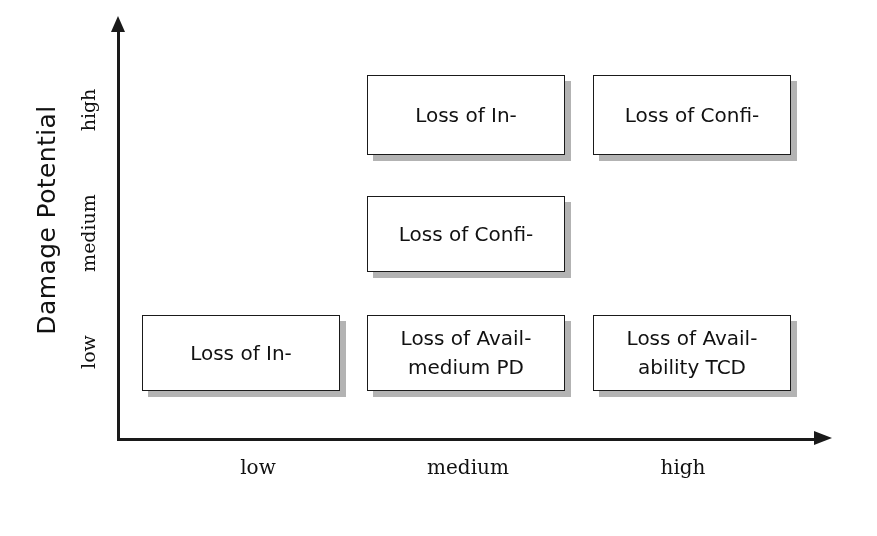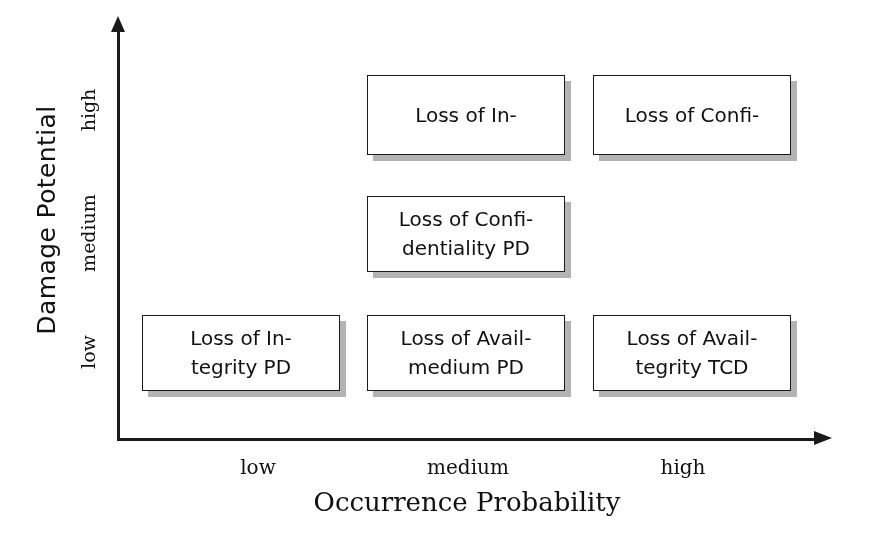--- a/index.html
+++ b/index.html
@@ -152,51 +152,48 @@
 <body>
 
 <div id="canvas">
 
   <div class="axis-line" id="y-axis-line"></div>
   <div class="arrow-head" id="y-axis-arrow"></div>
   <div class="axis-line" id="x-axis-line"></div>
   <div class="arrow-head" id="x-axis-arrow"></div>
 
   <div id="y-axis-title">Damage Potential</div>
-  <div id="x-axis-title">Occurrence Probability</div>
 
   <div class="y-tick" id="y-tick-high">high</div>
   <div class="y-tick" id="y-tick-medium">medium</div>
   <div class="y-tick" id="y-tick-low">low</div>
 
   <div class="x-tick" id="x-tick-low">low</div>
   <div class="x-tick" id="x-tick-medium">medium</div>
   <div class="x-tick" id="x-tick-high">high</div>
 
   <div class="risk-box col-medium row-high">
     <span class="line">Loss of In-</span>
   </div>
 
   <div class="risk-box col-high row-high">
     <span class="line">Loss of Confi-</span>
   </div>
 
   <div class="risk-box col-medium row-medium">
     <span class="line">Loss of Confi-</span>
-    <span class="line">dentiality PD</span>
   </div>
 
   <div class="risk-box col-low row-low">
     <span class="line">Loss of In-</span>
-    <span class="line">tegrity PD</span>
   </div>
 
   <div class="risk-box col-medium row-low">
     <span class="line">Loss of Avail-</span>
     <span class="line">medium PD</span>
   </div>
 
   <div class="risk-box col-high row-low">
     <span class="line">Loss of Avail-</span>
-    <span class="line">tegrity TCD</span>
+    <span class="line">ability TCD</span>
   </div>
 
 </div>
 
 </body></html>

